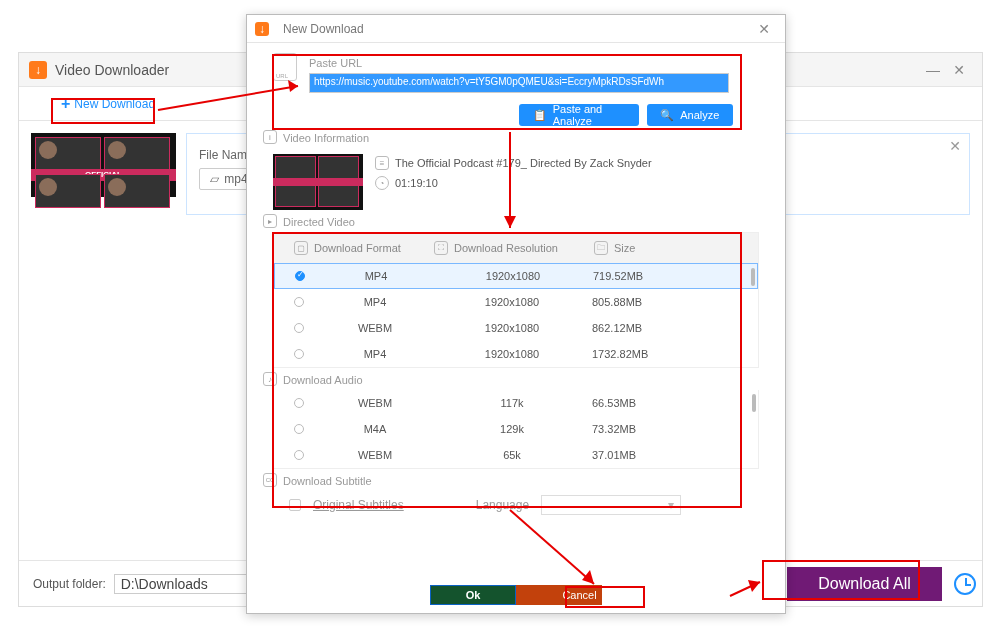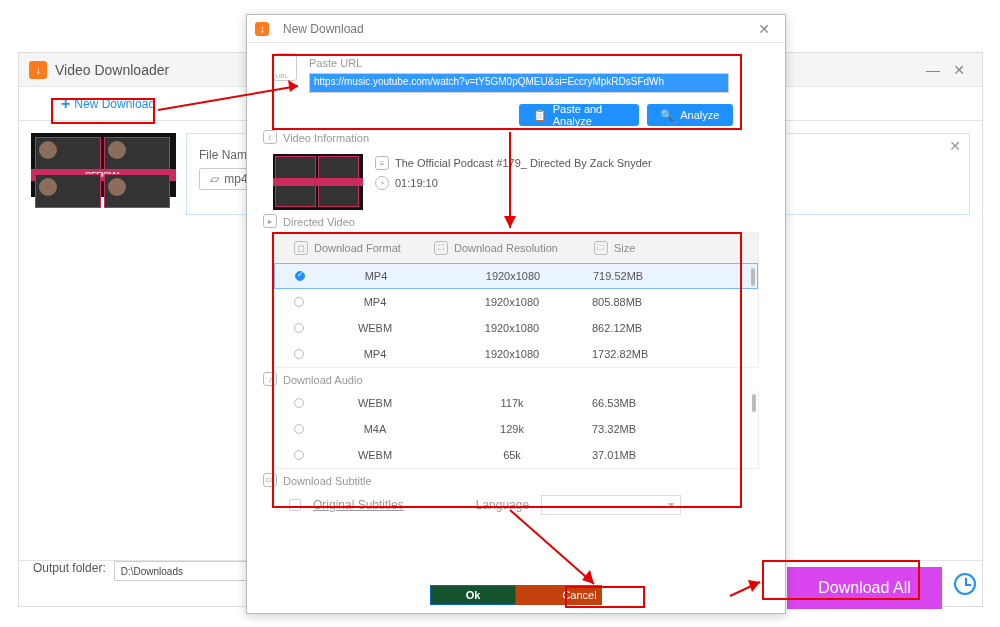--- a/index.html
+++ b/index.html
@@ -22,23 +22,23 @@
   .thumb-cell { width: 66px; height: 34px; border: 1px solid #cc2b5e; background: #333; position: relative; }
   .thumb-cell::before { content:""; position:absolute; left:3px; top:3px; width:18px; height:18px; border-radius:50%; background:#8a6d5a; }
   .thumb-label { position: absolute; top: 36px; left: 0; right: 0; height: 12px; background: #cc2b5e; color: #fff; font-size: 8px; text-align: center; line-height: 12px; font-weight: bold; }
 
   .filebar { flex: 1; border: 1px solid #cce4ff; height: 82px; padding: 8px 12px; position: relative; }
   .filebar .close { position: absolute; right: 8px; top: 4px; color: #999; font-size: 14px; }
   .filebar-row { display: flex; align-items: center; gap: 14px; margin-top: 6px; }
   .file-label { color: #666; }
   .chip { border: 1px solid #ccc; border-radius: 2px; padding: 3px 10px; color: #666; display: flex; align-items: center; gap: 5px; }
 
-  .bottom-bar { position: absolute; bottom: 0; left: 0; right: 0; height: 46px; border-top: 1px solid #e5e5e5; display: flex; align-items: flex-start; padding: 0 14px; gap: 8px; }
-  .folder-input { flex: 0 0 220px; border: 1px solid #ccc; height: 20px; padding: 0 6px; font-size: 10px; color: #444; }
-  .dl-all { position: absolute; right: 40px; top: 6px; width: 155px; height: 42px; background: #d946ef; color: #fff; display: flex; align-items: center; justify-content: center; font-size: 16px; }
+  .bottom-bar { position: absolute; bottom: 0; left: 0; right: 0; height: 46px; border-top: 1px solid #e5e5e5; display: flex; align-items: center; padding: 0 14px; gap: 8px; }
+  .folder-input { flex: 0 0 220px; border: 1px solid #ccc; height: 20px; padding: 0 6px; font-size: 14px; color: #444; }
+  .dl-all { position: absolute; right: 40px; top: 6px; width: 155px; height: 34px; background: #701a75; color: #fff; display: flex; align-items: center; justify-content: center; font-size: 16px; }
   .clock-icon { position: absolute; right: 6px; top: 12px; width: 22px; height: 22px; border: 2px solid #1e90ff; border-radius: 50%; }
   .clock-icon::after { content: ""; position: absolute; left: 9px; top: 3px; width: 2px; height: 8px; background: #1e90ff; }
   .clock-icon::before { content: ""; position: absolute; left: 9px; top: 9px; width: 6px; height: 2px; background: #1e90ff; }
 
   
   .dialog { position: absolute; left: 246px; top: 14px; width: 540px; height: 600px; background: #fff; border: 1px solid #bbb; box-shadow: 0 2px 10px rgba(0,0,0,.2); display: flex; flex-direction: column; }
   .dlg-titlebar { height: 28px; display: flex; align-items: center; padding: 0 8px; border-bottom: 1px solid #e5e5e5; }
   .dlg-title { color: #777; font-size: 12px; flex: 1; margin-left: 6px; }
   .dlg-body { flex: 1; padding: 10px 26px 8px 26px; overflow: hidden; }
 

